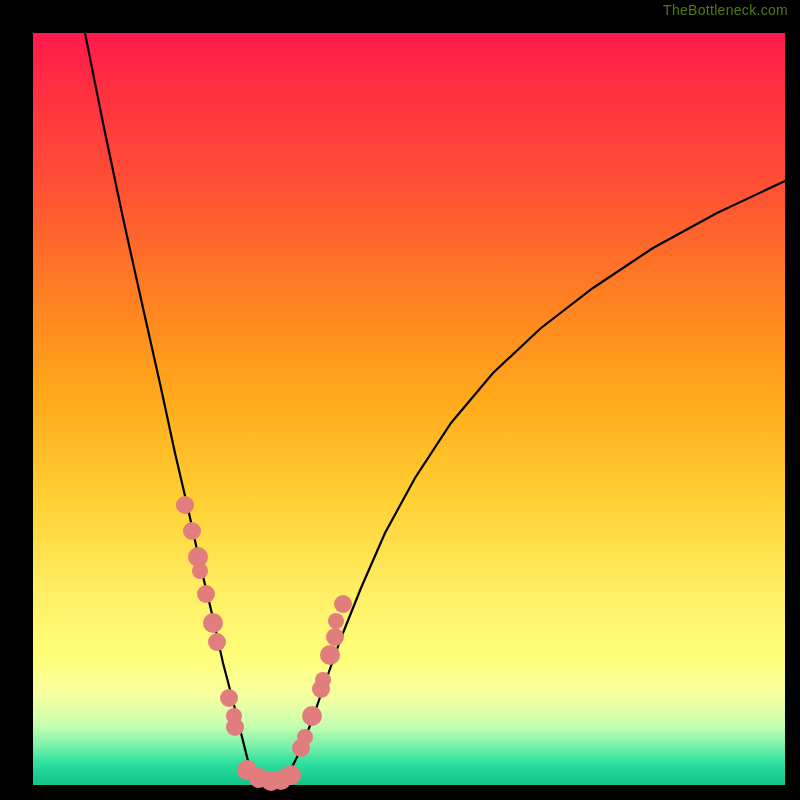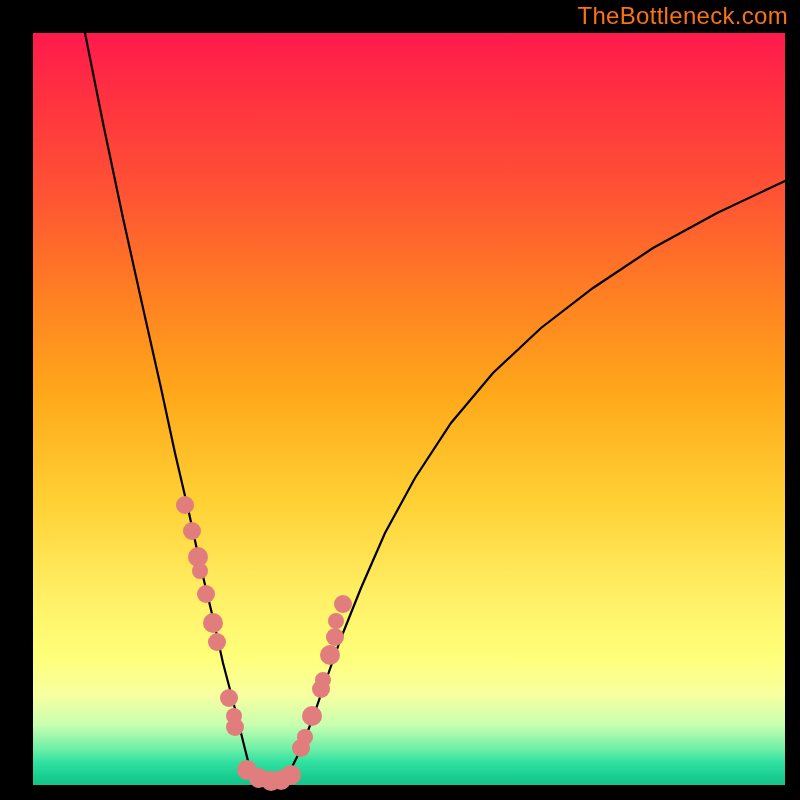--- a/index.html
+++ b/index.html
@@ -39,22 +39,22 @@
       #75f0a8 95%,
       #30e0a0 97%,
       #18cc90 99%,
       #14c488 100%
     );
   }
   .watermark {
     position: absolute;
     top: 2px;
     right: 12px;
-    color: #f97316;
-    font-size: 24px;
+    color: #4d7c0f;
+    font-size: 14px;
     letter-spacing: 0.3px;
     user-select: none;
   }
   svg.curve {
     position: absolute;
     left: 0;
     top: 0;
     width: 752px;
     height: 752px;
     overflow: visible;

